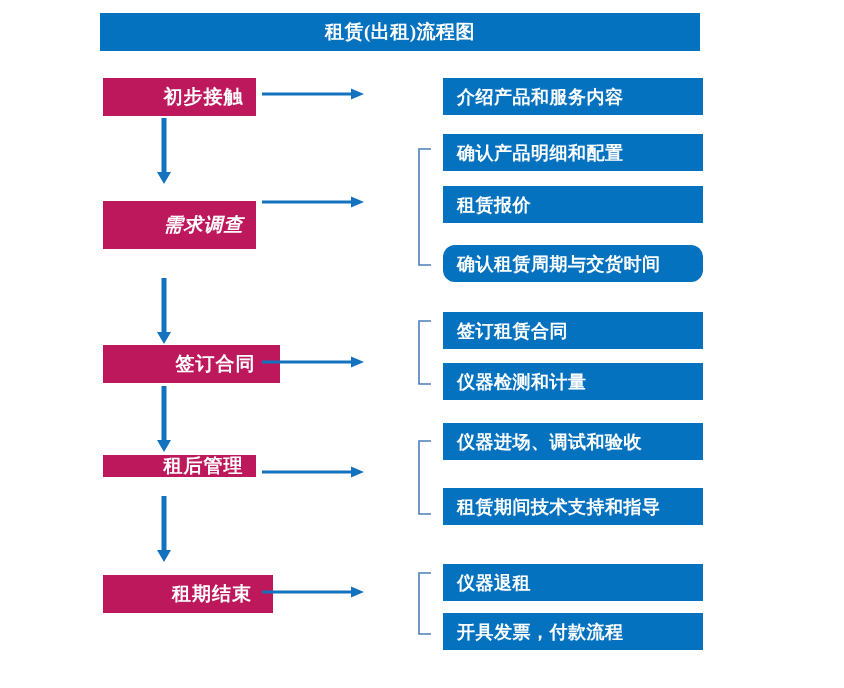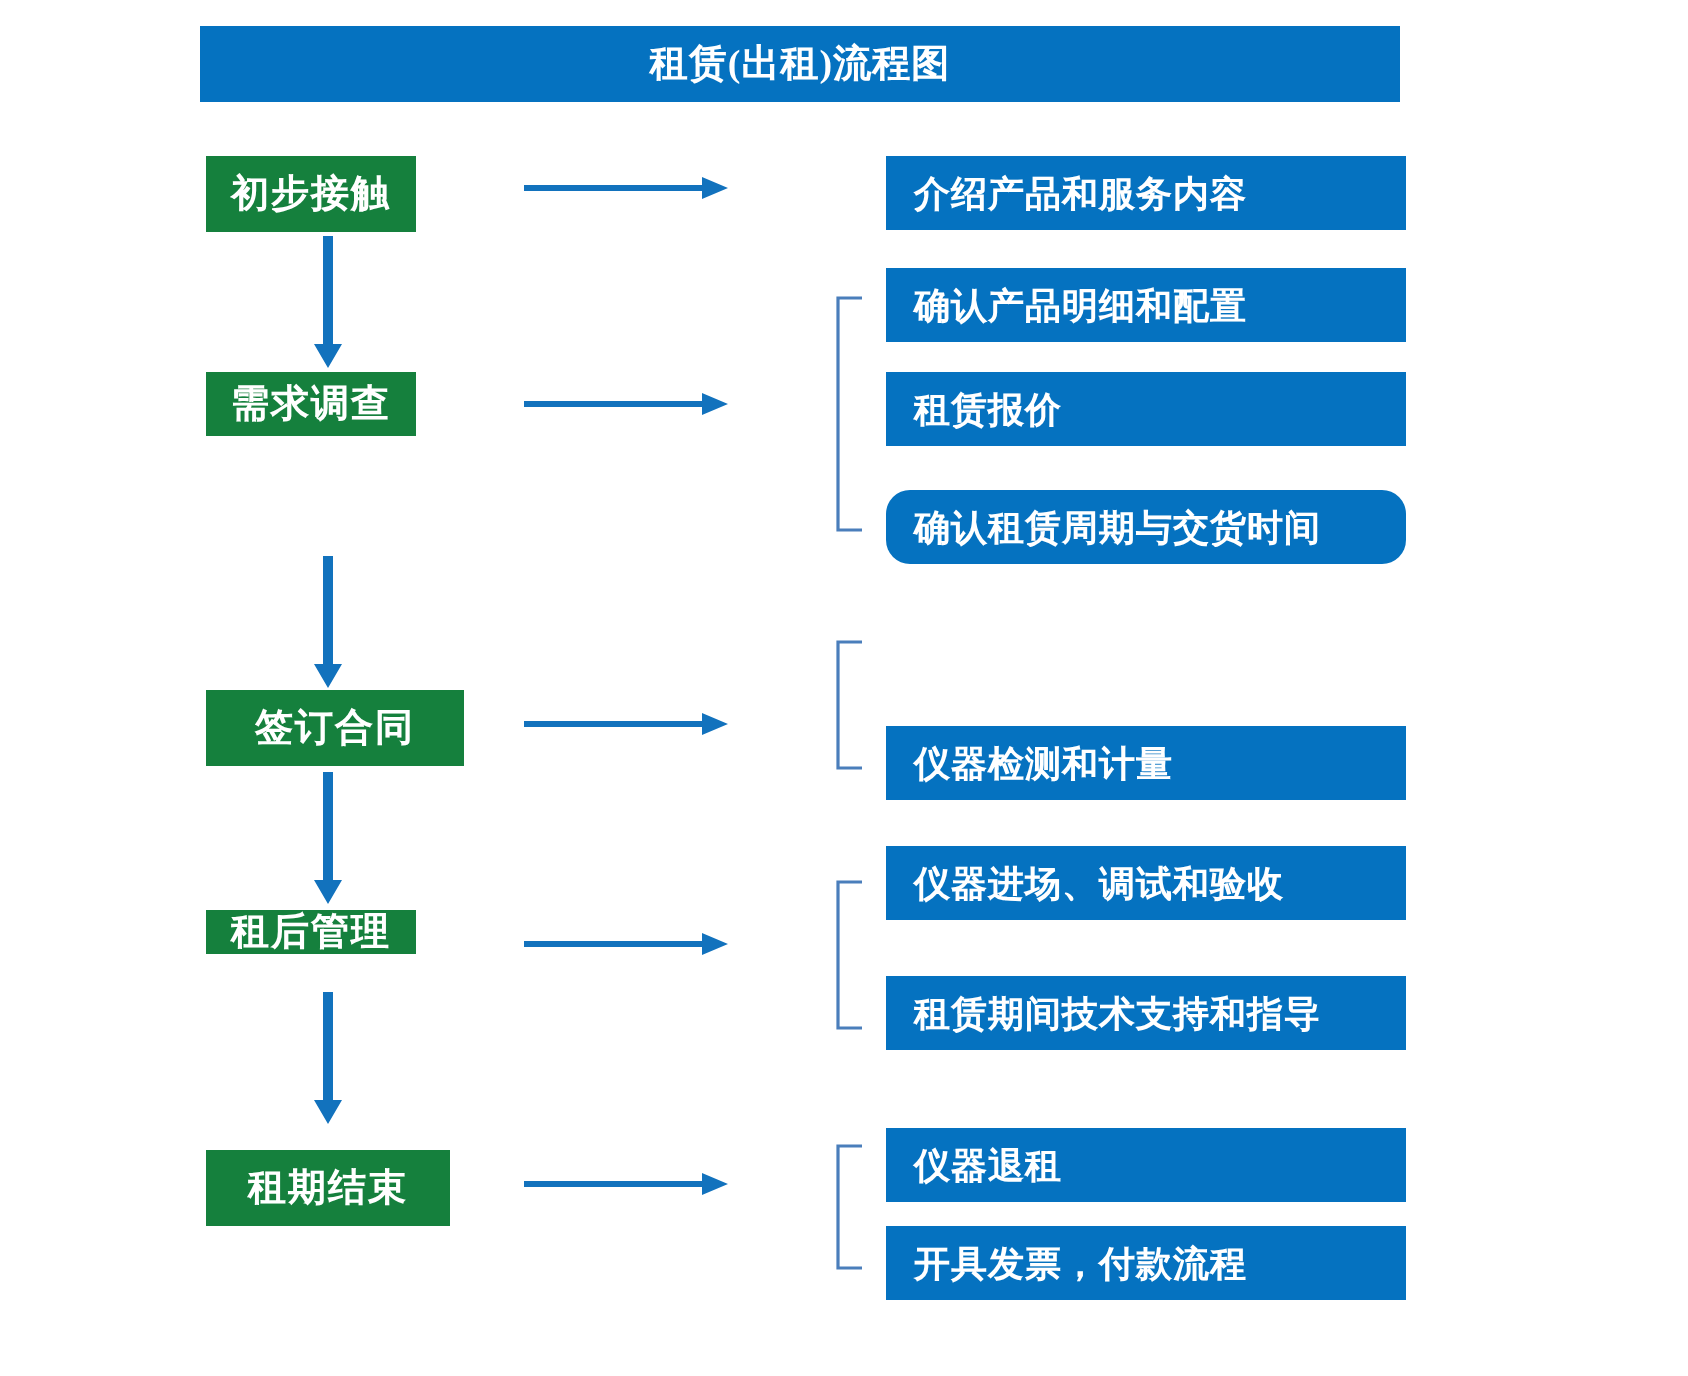--- a/index.html
+++ b/index.html
@@ -25,28 +25,29 @@
     color: #ffffff;
     font-size: 19px;
     font-weight: bold;
     display: flex;
     align-items: center;
     justify-content: center;
     letter-spacing: 0.5px;
   }
   .stage-box {
     position: absolute;
-    background: #15803d;
+    background: #be185d;
     color: #ffffff;
     font-size: 19px;
     font-weight: bold;
     display: flex;
     align-items: center;
     justify-content: center;
     letter-spacing: 1px;
+    padding-left: 48px;
   }
   .detail-box {
     position: absolute;
     left: 443px;
     width: 260px;
     height: 37px;
     background: #0572c0;
     color: #ffffff;
     font-size: 18px;
     font-weight: bold;
@@ -98,21 +99,21 @@
   <div class="v-arrow" style="top:118px; height:66px;">
     <svg viewBox="0 0 24 66" preserveAspectRatio="none">
       <path d="M9.5 0 H14.5 V54 H19 L12 66 L5 54 H9.5 Z" fill="#1272bd"></path>
     </svg>
   </div>
 
   <div class="detail-box" style="top:78px;">
     <span>介绍产品和服务内容</span>
   </div>
 
-  <div class="stage-box" style="left:103px; top:186px; width:105px; height:32px;">
+  <div class="stage-box" style="left:103px; top:201px; width:105px; height:48px;font-style:italic;">
     <span>需求调查</span>
   </div>
 
   <div class="h-arrow" style="top:195px;">
     <svg viewBox="0 0 102 14" preserveAspectRatio="none">
       <path d="M0 5.5 H89 V1.5 L102 7 L89 12.5 V8.5 H0 Z" fill="#1272bd"></path>
     </svg>
   </div>
 
   <div class="v-arrow" style="top:278px; height:66px;">
@@ -152,20 +153,23 @@
       <path d="M9.5 0 H14.5 V54 H19 L12 66 L5 54 H9.5 Z" fill="#1272bd"></path>
     </svg>
   </div>
 
   <div class="bracket" style="top:320px; height:65px;">
     <svg viewBox="0 0 14 65" preserveAspectRatio="none">
       <path d="M14 1 H2 V64 H14" fill="none" stroke="#4a7ebb" stroke-width="1.6"></path>
     </svg>
   </div>
 
+  <div class="detail-box" style="top:312px;">
+    <span>签订租赁合同</span>
+  </div>
   <div class="detail-box" style="top:363px;">
     <span>仪器检测和计量</span>
   </div>
 
   <div class="stage-box" style="left:103px; top:455px; width:105px; height:22px;">
     <span>租后管理</span>
   </div>
 
   <div class="h-arrow" style="top:465px;">
     <svg viewBox="0 0 102 14" preserveAspectRatio="none">

